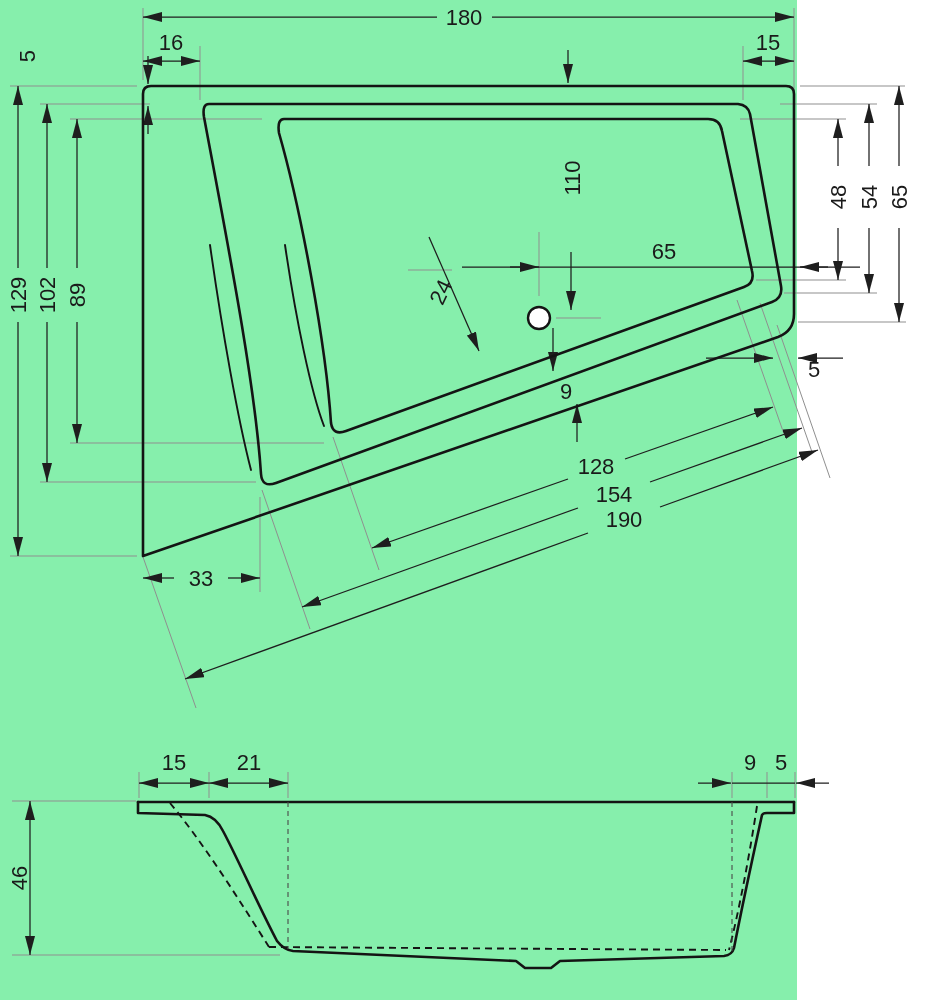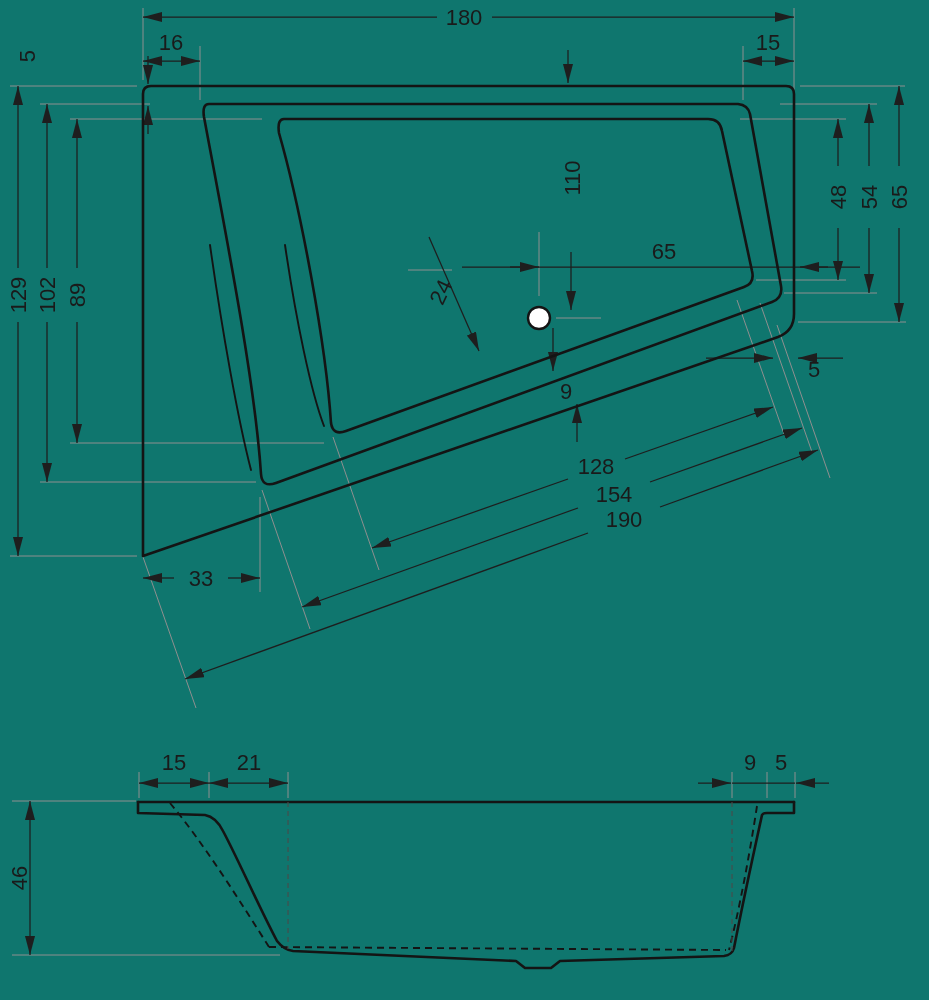--- a/index.html
+++ b/index.html
@@ -1,16 +1,16 @@
 <!DOCTYPE html>
 <html><head>
 <meta charset="utf-8">
 <style>
   html,body{margin:0;padding:0;background:#ffffff;}
-  .page{width:929px;height:1000px;background:#0f766e;position:relative;font-family:"Liberation Sans",sans-serif;}
+  .page{width:797px;height:1000px;background:#86efac;position:relative;font-family:"Liberation Sans",sans-serif;}
   svg{display:block;}
   .c{stroke:#141414;stroke-width:2.6;fill:none;stroke-linejoin:round;stroke-linecap:round;}
   .c2{stroke:#141414;stroke-width:1.9;fill:none;stroke-linecap:round;}
   .d{stroke:#1e1e1e;stroke-width:1.25;fill:none;}
   .w{stroke:#8f8f8f;stroke-width:1;fill:none;}
   .dash{stroke:#141414;stroke-width:1.9;fill:none;stroke-dasharray:7 5;stroke-linecap:butt;}
   .vdash{stroke:#4a4a4a;stroke-width:1.1;fill:none;stroke-dasharray:5 4;}
   text{font-family:"Liberation Sans",sans-serif;font-size:22px;fill:#1a1a1a;}
   .mid{text-anchor:middle;}
   .cen{text-anchor:middle;dominant-baseline:central;}

